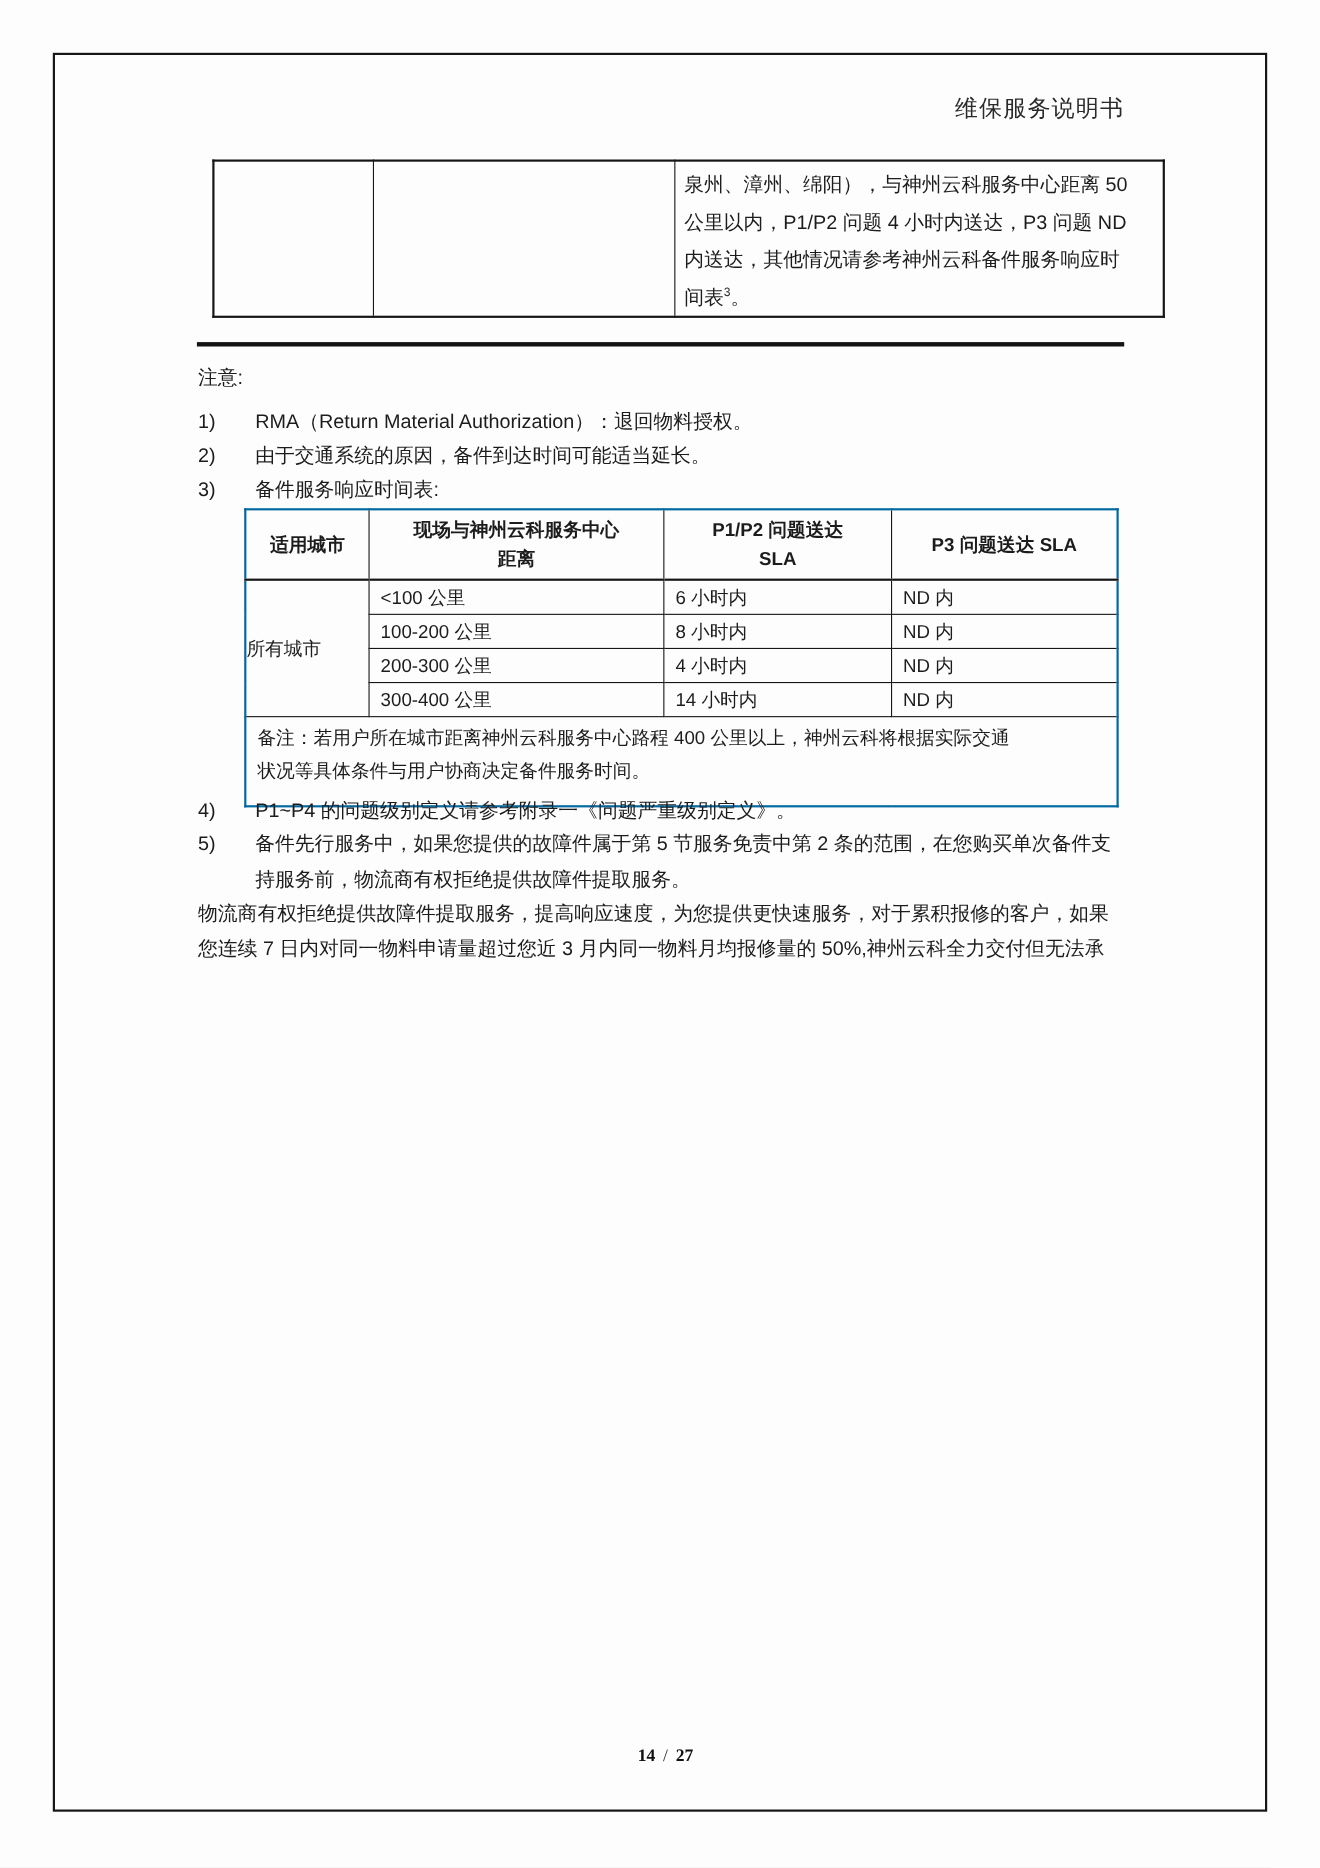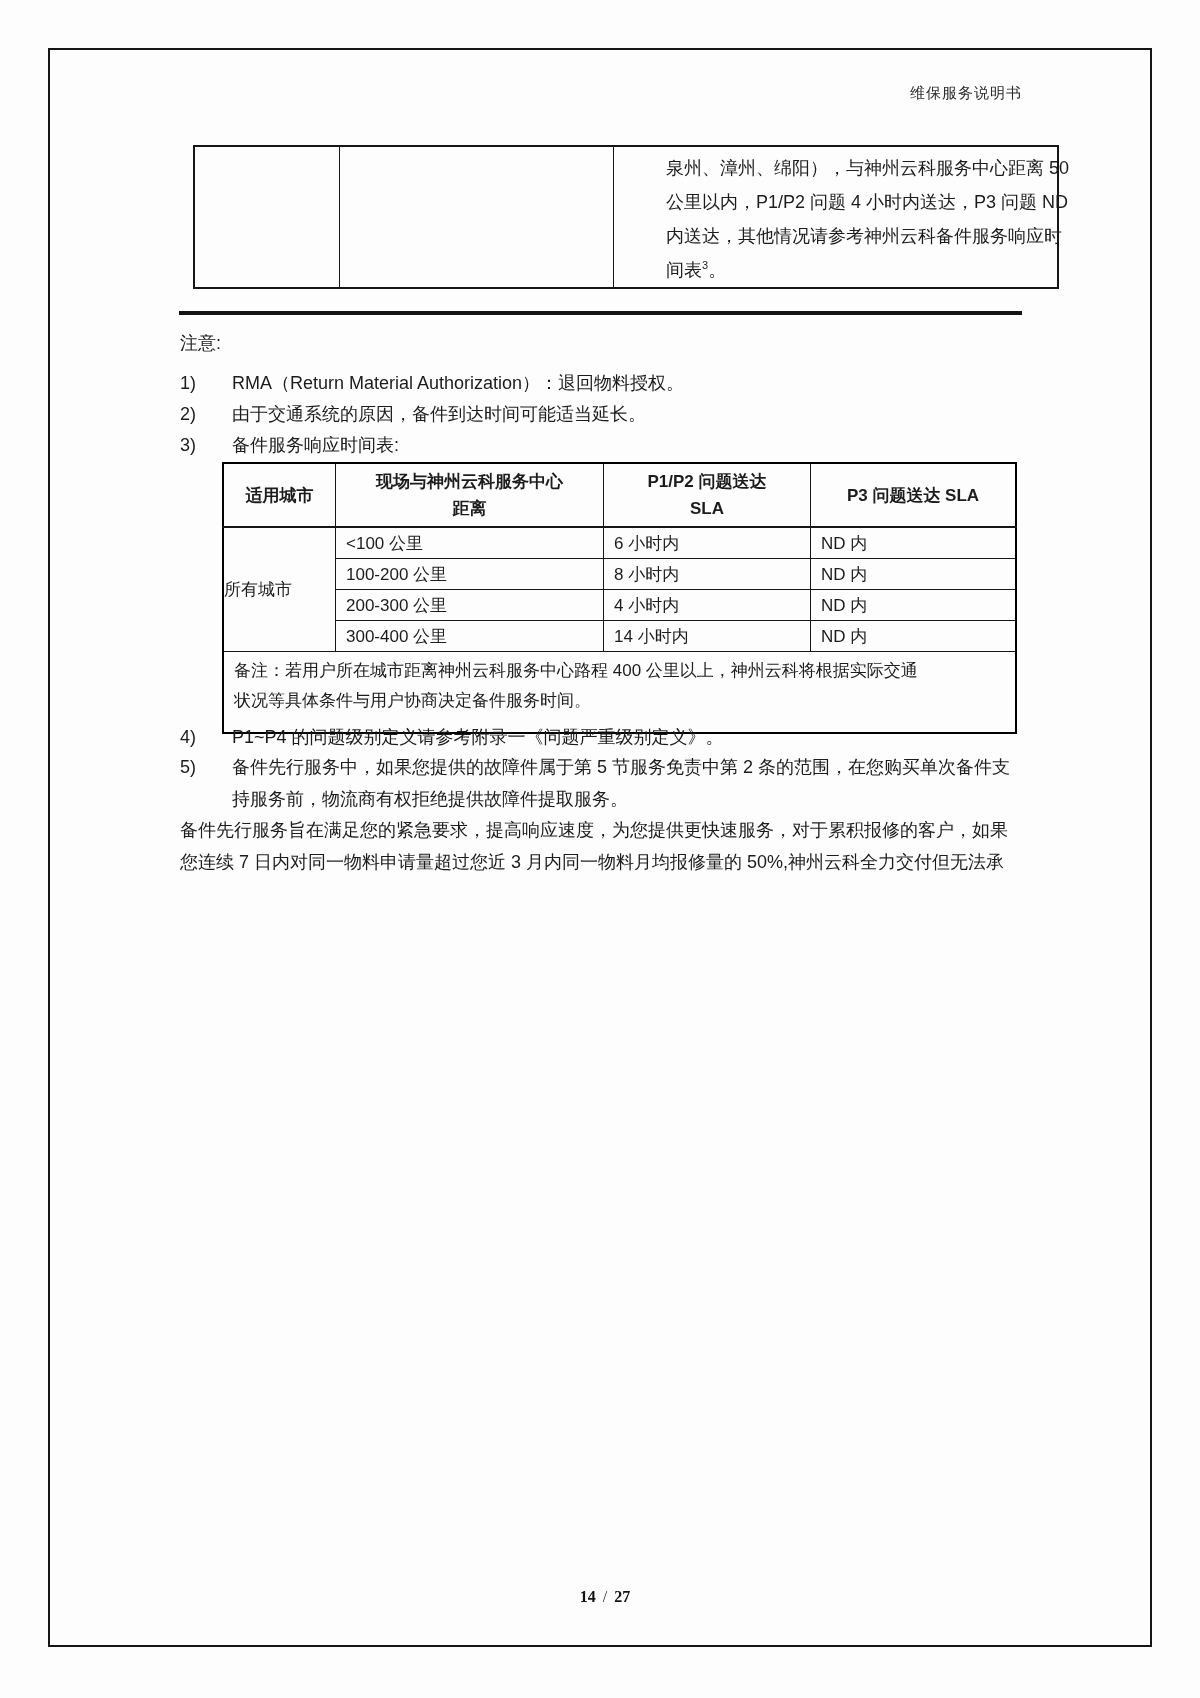--- a/index.html
+++ b/index.html
@@ -15,37 +15,37 @@
   .page-border {
     position:absolute; left:48px; top:48px;
     width:1100px; height:1595px;
     border:2px solid #161616;
     background:transparent;
   }
   .header-title {
     position:absolute; top:84px; left:0; width:1022px;
     text-align:right;
     font-family:"Liberation Serif", serif;
-    font-size:15px; letter-spacing:1px; color:#2b2b2b;
+    font-size:21px; letter-spacing:1px; color:#2b2b2b;
     white-space:nowrap;
   }
 
   
   .top-table {
     position:absolute; left:193px; top:145px;
     width:844px; height:143px;
     border-collapse:collapse; table-layout:fixed;
     border:2px solid #161616;
     font-size:18px;
   }
   .top-table td { border:1px solid #161616; vertical-align:top; padding:0; }
   .top-table .c1 { width:144px; }
   .top-table .c2 { width:273px; }
   .top-table .c3 { width:427px; padding:4px 8px 0 8px; }
-  .top-table .c3 .ln { line-height:34px; white-space:nowrap;margin-left:44px; }
+  .top-table .c3 .ln { line-height:34px; white-space:nowrap; }
   .sup { font-size:11px; vertical-align:super; line-height:0; }
 
   .thick-rule {
     position:absolute; left:179px; top:311px;
     width:843px; height:4px; background:#141414;
   }
 
   .notice-heading {
     position:absolute; left:180px; top:331px;
     font-size:18px; font-weight:normal; white-space:nowrap;
@@ -56,21 +56,21 @@
     font-size:18px; line-height:22px; white-space:nowrap;
   }
   .list-item .num { display:inline-block; width:52px; }
   .list-item.multi { line-height:32px; }
   .list-item .indent { margin-left:52px; }
 
   
   .sla-table {
     position:absolute; left:222px; top:462px;
     border-collapse:collapse; table-layout:fixed;
-    border:2px solid #000000;
+    border:2px solid #0369a1;
     font-size:17px;
   }
   .sla-table td { border:1px solid #161616; padding:0; }
   .sla-table .hrow td {
     border-bottom:2px solid #161616;
     font-weight:bold; text-align:center; vertical-align:middle;
     height:62px; line-height:27px;
   }
   .sla-table .w1 { width:111px; }
   .sla-table .w2 { width:257px; }
@@ -180,20 +180,20 @@
   <div class="list-item" style="top:726px">
     <span class="num">4)</span><span>P1~P4 的问题级别定义请参考附录一《问题严重级别定义》。</span>
   </div>
 
   <div class="list-item multi" style="top:751px">
     <div><span class="num">5)</span><span>备件先行服务中，如果您提供的故障件属于第 5 节服务免责中第 2 条的范围，在您购买单次备件支</span></div>
     <div class="indent">持服务前，物流商有权拒绝提供故障件提取服务。</div>
   </div>
 
   <div class="closing">
-    <div class="ln">备件先行服务旨在满足您的紧急要求，提高响应速度，为您提供更快速服务，对于累积报修的客户，如果</div>
+    <div class="ln">物流商有权拒绝提供故障件提取服务，提高响应速度，为您提供更快速服务，对于累积报修的客户，如果</div>
     <div class="ln">您连续 7 日内对同一物料申请量超过您近 3 月内同一物料月均报修量的 50%,神州云科全力交付但无法承</div>
   </div>
 
   <div class="footer">
     <span class="num">14</span><span class="sep">/</span><span class="num">27</span>
   </div>
 </div>
 
 </body></html>

